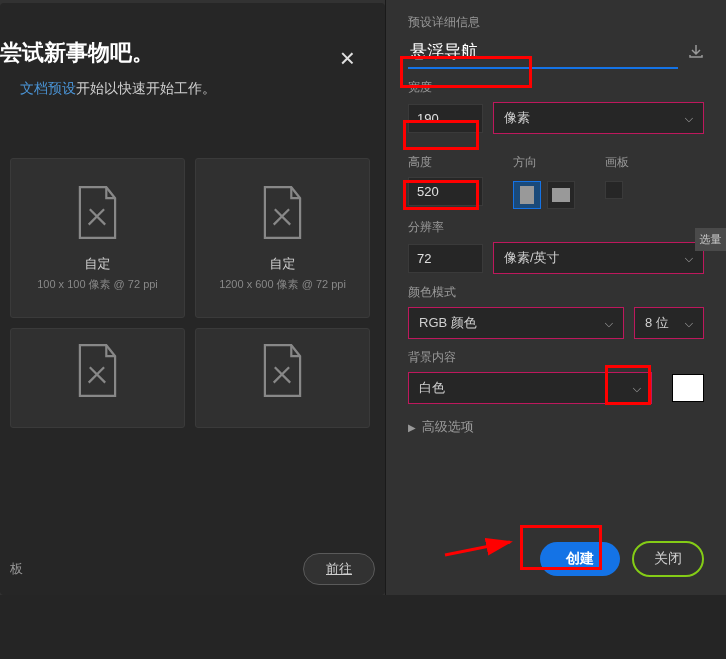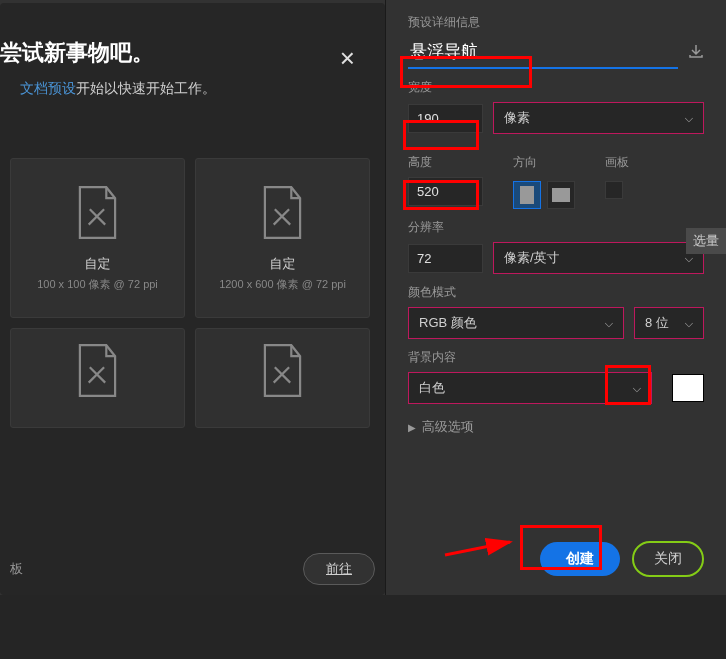--- a/index.html
+++ b/index.html
@@ -236,24 +236,24 @@
     }
     .arrow {
       position: absolute;
       z-index: 101;
       pointer-events: none;
     }
     .side-tab {
       position: absolute;
       right: 0;
       top: 228px;
-      width: 40px;
+      width: 31px;
       background: #4a4a4a;
       color: #ccc;
-      font-size: 13px;
+      font-size: 11px;
       padding: 4px 2px;
       writing-mode: horizontal-tb;
       text-align: center;
     }
     .dark-bottom {
       position: absolute;
       bottom: 0;
       left: 0;
       right: 0;
       height: 64px;

